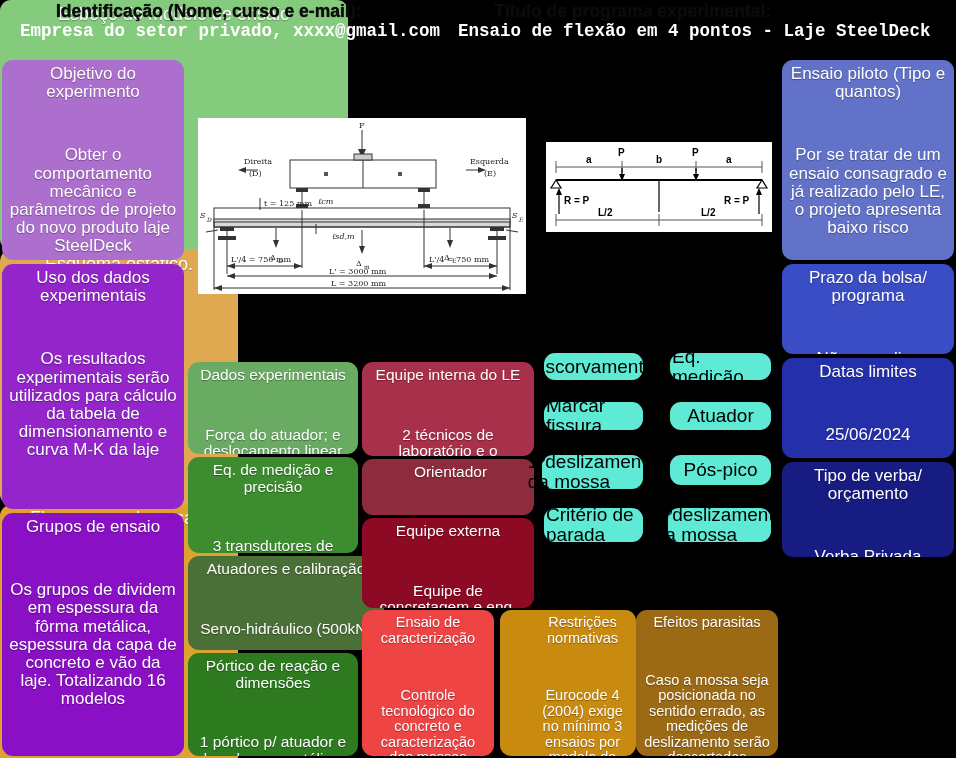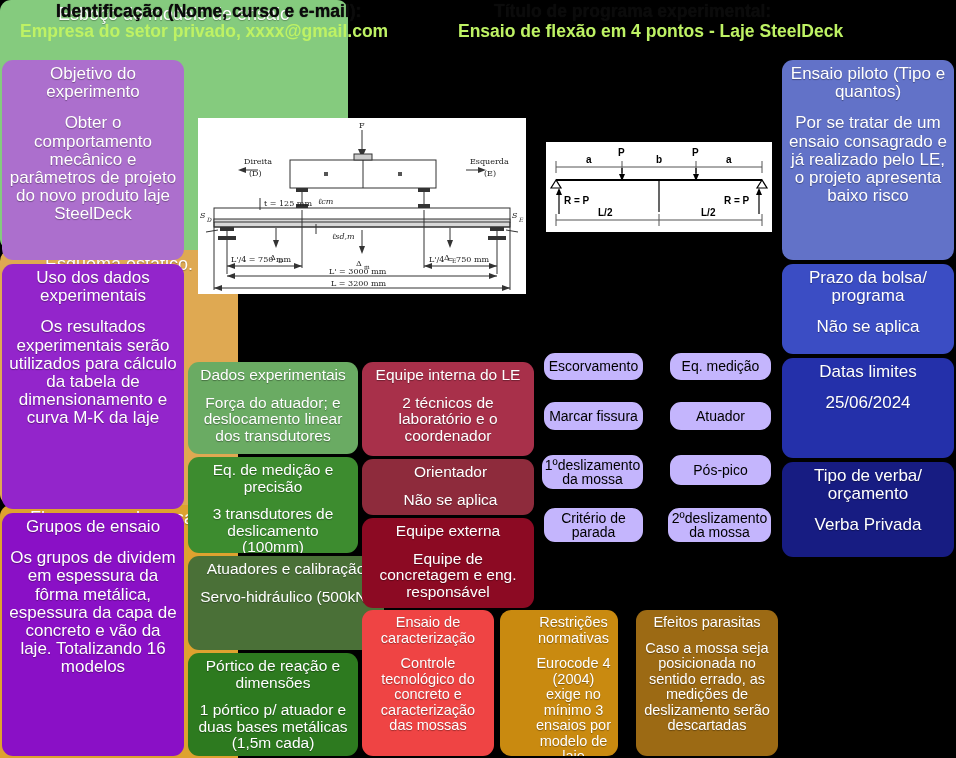--- a/index.html
+++ b/index.html
@@ -5,28 +5,28 @@
   html,body{margin:0;padding:0;background:#000;}
   body{width:956px;height:758px;overflow:hidden;
        font-family:"Liberation Sans", sans-serif;color:#fff;}
   .page{position:relative;width:956px;height:758px;background:#000;}
 
   
   .header{position:absolute;left:0;top:0;width:956px;height:56px;}
   .hdr-block{position:absolute;top:2px;line-height:1.12;}
   .hdr-block .t{font-size:17.5px;font-weight:bold;color:#0b0b0b;
                 text-shadow:0 0 1px #111;white-space:nowrap;margin-left:36px;}
-  .hdr-block .s{font-size:17.5px;font-weight:bold;color:#bef264;white-space:nowrap;}
+  .hdr-block .s{font-size:17.5px;font-weight:bold;color:#ffffff;white-space:nowrap;font-family:Liberation Mono, monospace;}
   #hdr-left{left:20px;}
   #hdr-right{left:458px;}
 
   
   .card{position:absolute;border-radius:11px;box-sizing:border-box;
         padding:5px 7px;overflow:hidden;text-align:center;
-        display:flex;flex-direction:column;align-items:center;}
+        display:flex;flex-direction:column;align-items:center;gap:32px;}
   .card .title{font-size:17px;line-height:1.07;font-weight:normal;
                text-shadow:0 1px 1px rgba(0,0,0,.35);}
   .card .body{font-size:17px;line-height:1.07;margin-top:13px;
               text-shadow:0 1px 1px rgba(0,0,0,.35);}
   .card.small .title,.card.small .body{font-size:15.5px;}
   .card.small .body{margin-top:11px;}
   .card.tiny .title,.card.tiny .body{font-size:14.5px;}
   .card.tiny .body{margin-top:10px;}
 
   
@@ -56,27 +56,27 @@
              border-radius:11px;box-sizing:border-box;padding:4px 6px;}
   #p-esquema .title{font-size:18px;text-align:center;text-shadow:0 1px 1px rgba(0,0,0,.3);}
   .statics{position:absolute;left:546px;top:142px;width:226px;height:90px;background:#fff;}
 
   
   #p-fluxo{left:540px;top:318px;width:238px;height:285px;background:#dea22f;
            border-radius:11px;box-sizing:border-box;padding:3px 6px;}
   #p-fluxo .title{font-size:18px;text-align:center;text-shadow:0 1px 1px rgba(0,0,0,.3);}
   .flow{position:absolute;left:540px;top:348px;width:238px;height:253px;}
   .fnode{position:absolute;border:2.5px solid #000;border-radius:13px;
-         background:#c4b5fd;color:#000;font-size:14px;line-height:1.03;
-         display:flex;align-items:center;justify-content:center;text-align:center;
+         background:#5eead4;color:#000;font-size:19px;line-height:1.03;
+         display:flex;align-items:center;justify-content:center;text-align:left;
          box-sizing:border-box;padding:1px 2px;}
 
   
   #c-caract   {left:362px;top:610px;width:132px;height:146px;background:#ef4444;}
-  #c-restr    {left:500px;top:610px;width:118px;height:146px;background:#c98a10;padding-left:36px;}
+  #c-restr    {left:500px;top:610px;width:136px;height:146px;background:#c98a10;padding-left:36px;}
   #c-parasitas{left:636px;top:610px;width:142px;height:146px;background:#9c6a14;}
 
   
   #c-piloto{left:782px;top:60px; width:172px;height:200px;background:#6272c8;}
   #c-prazo {left:782px;top:264px;width:172px;height:90px; background:#3b4dc4;}
   #c-datas {left:782px;top:358px;width:172px;height:100px;background:#2430aa;}
   #c-verba {left:782px;top:462px;width:172px;height:95px; background:#171c82;}
 </style>
 </head>
 <body>

